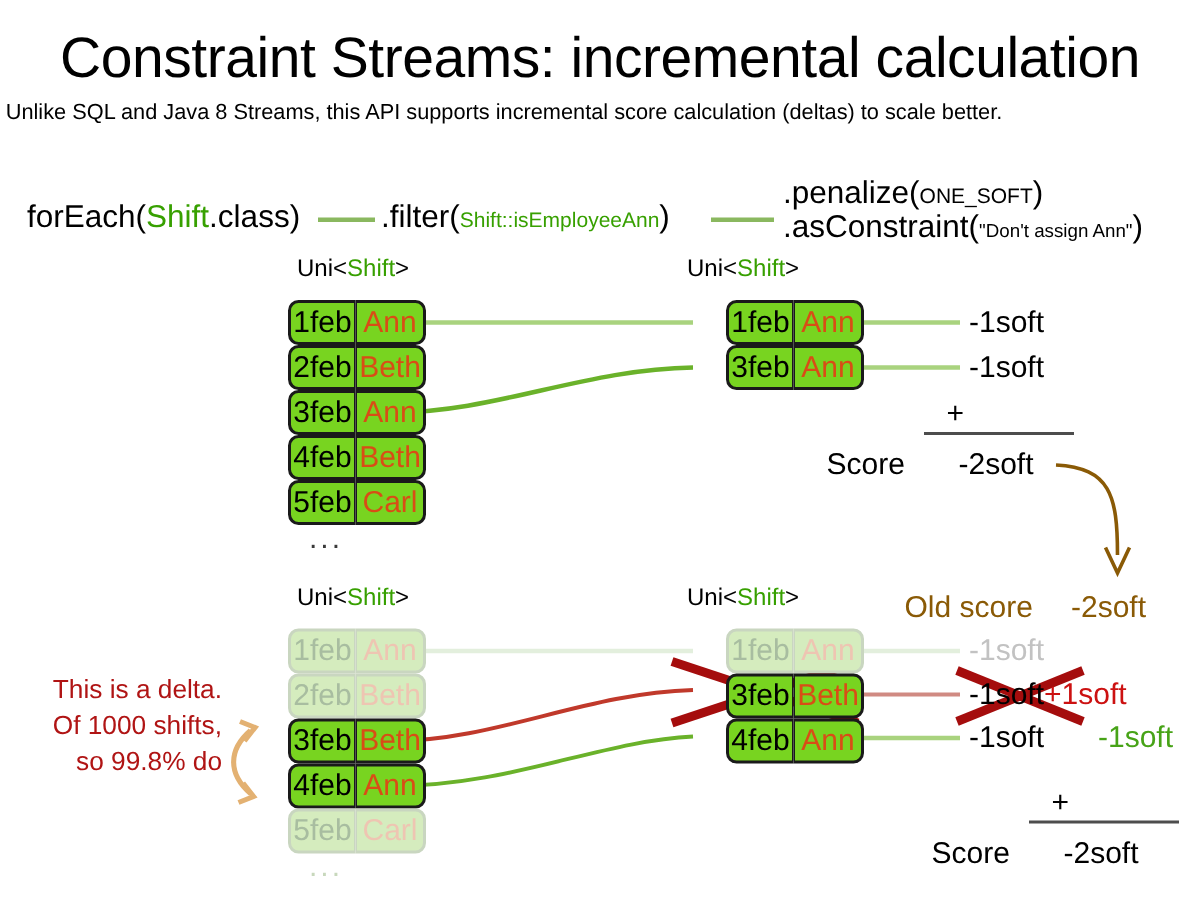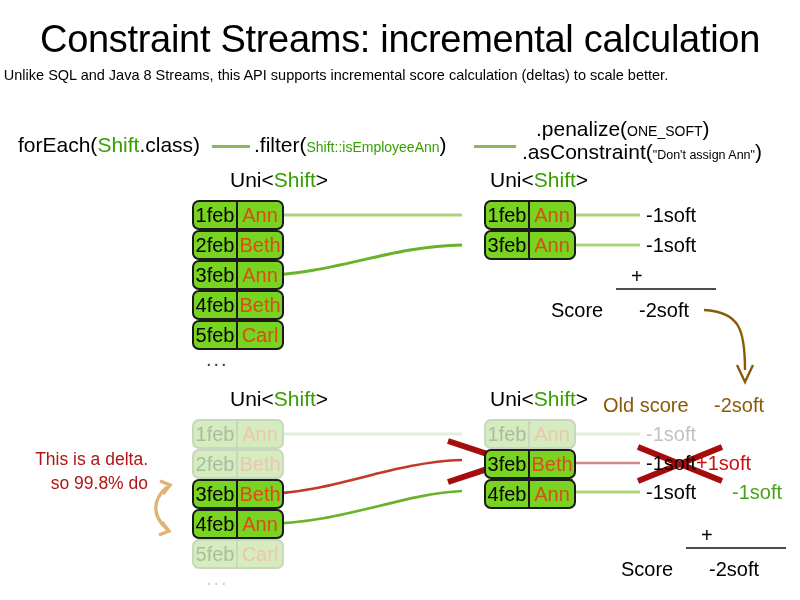--- a/index.html
+++ b/index.html
@@ -39,21 +39,21 @@
   .code .sm { font-size: 14px; }
   .code .xs { font-size: 12.5px; }
   .grn { color: #37a000; }
   .pipe-line {
     background: #8ab85f;
     height: 2.5px;
   }
 
   
   .uni-label {
-    font-size: 21px; line-height: 24px; white-space: nowrap; margin-left: 32px;
+    font-size: 16px; line-height: 24px; white-space: nowrap;
   }
 
   
   .shiftbox {
     width: 92px; height: 30px;
     display: flex;
     align-items: stretch;
     padding-left: 22px;
   }
   .shiftbox .cell {
@@ -126,21 +126,21 @@
 <div class="abs" id="subtitle">Unlike SQL and Java 8 Streams, this API supports incremental score calculation (deltas) to scale better.</div>
 
 <div class="abs code" style="top:133px; left:18px;"><span>forEach(</span><span class="grn">Shift</span><span>.class)</span></div>
 
 <div class="abs pipe-line" style="top:145px; left:212px; width:38px;"></div>
 
 <div class="abs code" style="top:133px; left:254px;"><span>.filter(</span><span class="grn sm">Shift::isEmployeeAnn</span><span>)</span></div>
 
 <div class="abs pipe-line" style="top:145px; left:474px; width:42px;"></div>
 
-<div class="abs code" style="top:117px; left:522px;margin-left:14px;"><span>.penalize(</span><span class="sm">ONE_SOFT</span><span>)</span></div>
+<div class="abs code" style="top:117px; left:522px;"><span>.penalize(</span><span class="sm">ONE_SOFT</span><span>)</span></div>
 
 <div class="abs code" style="top:140px; left:522px;"><span>.asConstraint(</span><span class="xs">"Don't assign Ann"</span><span>)</span></div>
 
 <svg class="overlay">
 
   <path d="M262,215 L462,215" stroke="#a9d37e" stroke-width="3" fill="none"></path>
   <path d="M262,275 C330,275 390,246 462,245" stroke="#6ab22a" stroke-width="3" fill="none"></path>
 
   <path d="M554,215 L640,215" stroke="#a9d37e" stroke-width="3" fill="none"></path>
   <path d="M554,245 L640,245" stroke="#a9d37e" stroke-width="3" fill="none"></path>
@@ -205,20 +205,21 @@
 <div class="abs soft" style="top:204px; left:646px;">-1soft</div>
 <div class="abs soft" style="top:234px; left:646px;">-1soft</div>
 
 <div class="abs plus" style="top:266px; left:631px;">+</div>
 <div class="abs rule" style="top:288px; left:616px; width:100px;"></div>
 <div class="abs score-word" style="top:299px; left:551px;">Score</div>
 <div class="abs soft" style="top:299px; left:639px;">-2soft</div>
 
 <div class="abs" id="delta-note" style="top:447px; left:8px; width:140px;">
   <div>This is a delta.</div>
+  <div>Of 1000 shifts,</div>
   <div>so 99.8% do</div>
 </div>
 
 <div class="abs uni-label" style="top:387px; left:198px;"><span>Uni&lt;</span><span class="grn">Shift</span><span>&gt;</span></div>
 
 <div class="abs shiftbox faded" style="top:419px; left:170px;">
   <div class="cell c-date">1feb</div>
   <div class="cell c-name">Ann</div>
 </div>
 <div class="abs shiftbox faded" style="top:449px; left:170px;">

